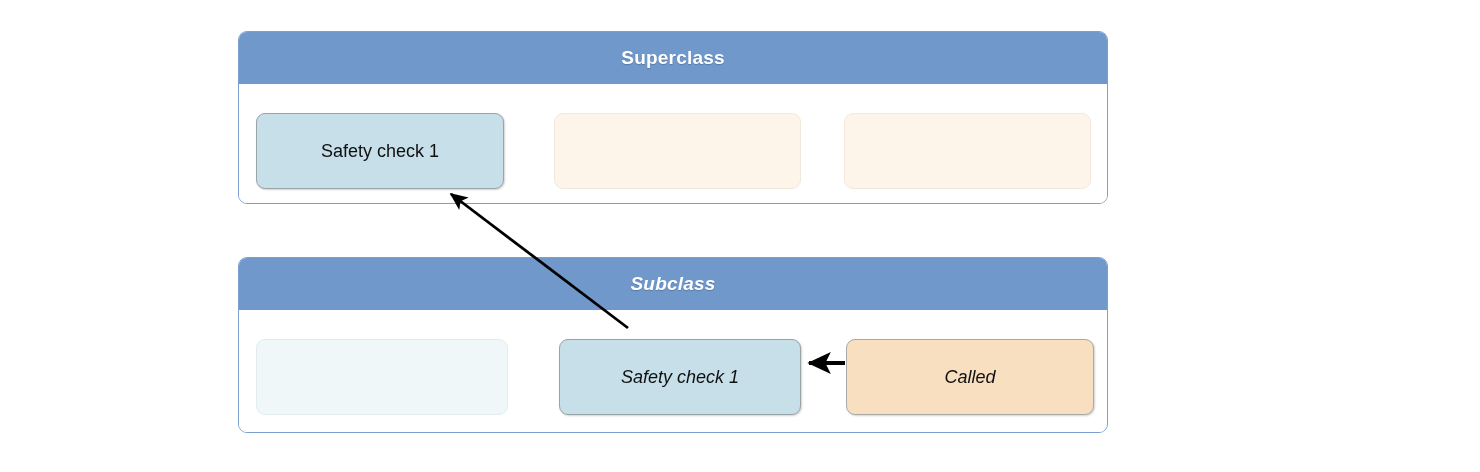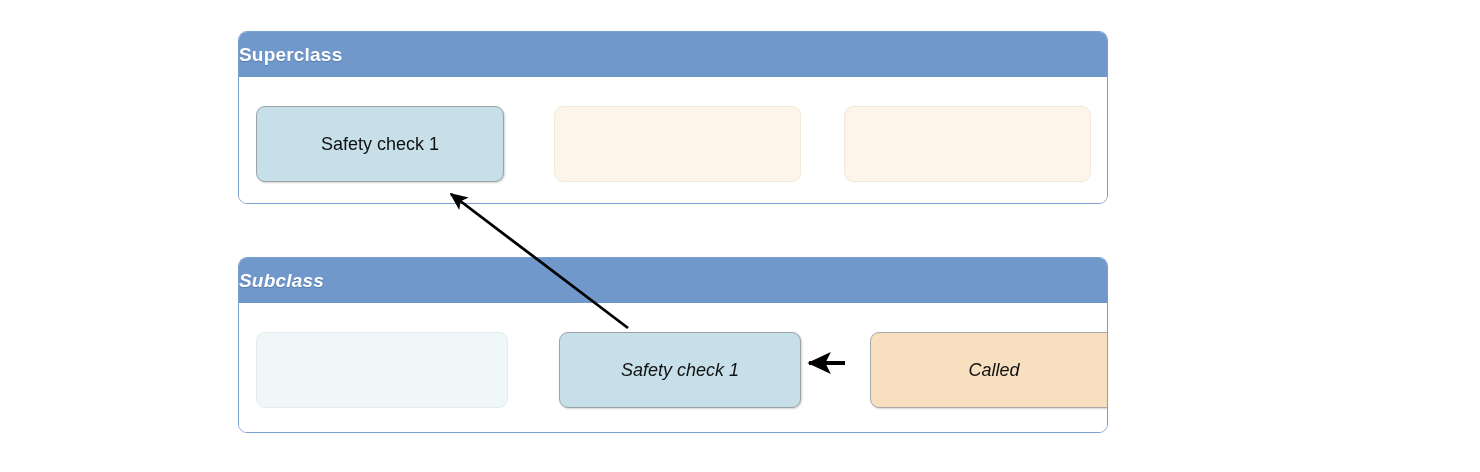--- a/index.html
+++ b/index.html
@@ -22,24 +22,25 @@
   
   .class-box {
     position: absolute;
     box-sizing: border-box;
     border: 1.5px solid #7ba0d0;
     border-radius: 9px;
     background: #ffffff;
     overflow: hidden;
   }
   .class-header {
-    height: 45px;
+    height: 52px;
     background: #7098ca;
     display: flex;
     align-items: center;
+    justify-content: center;
   }
   .class-title {
     color: #ffffff;
     font-size: 19px;
     font-weight: bold;
     letter-spacing: 0.2px;
     text-shadow: 0 1px 1px rgba(40,70,110,0.35);
   }
   .class-body {
     position: relative;
@@ -113,21 +114,21 @@
     <div class="class-header">
       <span class="class-title">Subclass</span>
     </div>
     <div class="class-body">
       <div class="slot empty-blue" style="left:17px; top:29px; width:252px; height:76px;">
         <span></span>
       </div>
       <div class="slot filled-blue" style="left:320px; top:29px; width:242px; height:76px;">
         <span>Safety check 1</span>
       </div>
-      <div class="slot filled-orange" style="left:631px; top:29px; width:248px; height:76px;">
+      <div class="slot filled-orange" style="left:607px; top:29px; width:248px; height:76px;">
         <span>Called</span>
       </div>
     </div>
   </div>
 
   <svg id="arrow-layer" viewBox="0 0 1480 472">
     <defs>
       <marker id="head-override" markerWidth="7" markerHeight="7" refX="5.8" refY="3.1" orient="auto" markerUnits="strokeWidth">
         <path d="M0,0.3 L6.4,3.1 L0,5.9 L1.5,3.1 Z" fill="#000000"></path>
       </marker>

